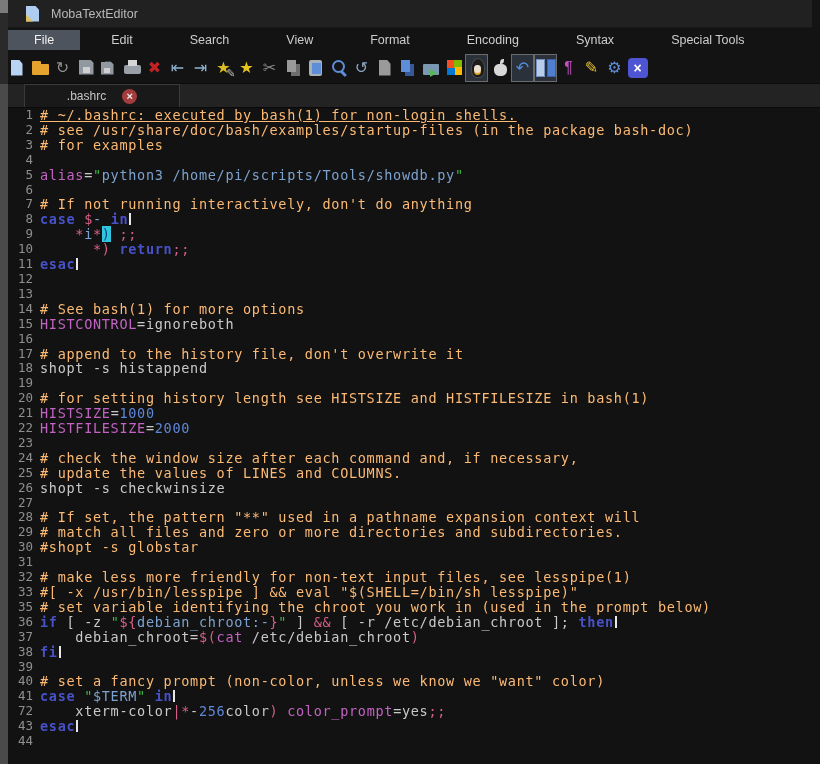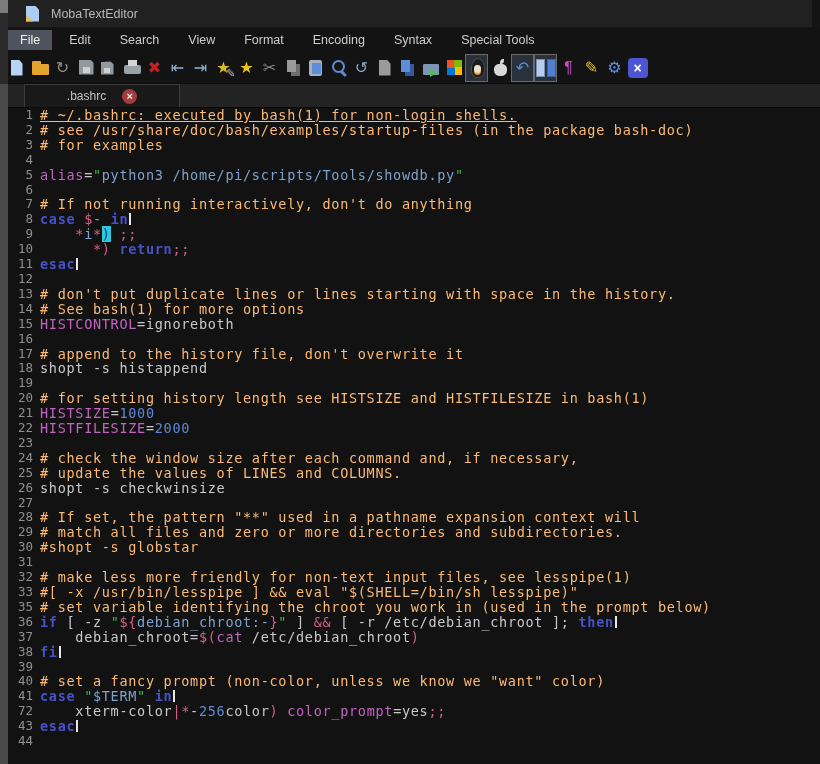--- a/index.html
+++ b/index.html
@@ -19,21 +19,21 @@
               font-size:12.5px; border-bottom:1px solid #181818; }
   .title-icon { position:relative; width:18px; height:20px; color:#aecdf0; }
   .title-icon::before { content:""; position:absolute; left:2px; top:2px; width:13px; height:16px;
               background:currentColor; clip-path:polygon(0 0,70% 0,100% 27%,100% 100%,0 100%); }
   .title-icon::after { content:""; position:absolute; left:2px; bottom:2px; width:7px; height:7px;
               background:#dfc05e; clip-path:polygon(0 100%,100% 100%,0 0); }
 
   
   .menubar { position:absolute; top:28px; left:0; right:0; height:24px; background:#131313;
              display:flex; align-items:center; padding-left:8px; gap:5px; font-size:12.5px; color:#cdcdcd; }
-  .menu-item { padding:3px 12px; cursor:default; }
+  .menu-item { padding:3px 26px; cursor:default; }
   .menu-item.active { background:#4e545e; color:#f0f0f0; }
 
   
   .toolbar { position:absolute; top:52px; left:0; right:0; height:32px; background:#131313;
              display:flex; align-items:center; padding-left:5px; gap:0px; border-bottom:1px solid #0c0c0c; }
   .tbtn { width:23px; height:28px; display:flex; align-items:center; justify-content:center; }
   .tbtn.pressed { background:#2b313a; outline:1px solid #6a6a6a; outline-offset:-1px; }
   .glyph { position:relative; width:22px; height:24px; display:flex; align-items:center;
            justify-content:center; font-size:16px; line-height:1; }
 
@@ -242,21 +242,21 @@
       <div class="code-line"><span class="ln">3</span><span class="code"><span class="t-c"># for examples</span></span></div>
       <div class="code-line"><span class="ln">4</span><span class="code"></span></div>
       <div class="code-line"><span class="ln">5</span><span class="code"><span class="t-id">alias</span><span class="t-d">=</span><span class="t-s">"</span><span class="t-b">python3 /home/pi/scripts/Tools/showdb.py</span><span class="t-s">"</span></span></div>
       <div class="code-line"><span class="ln">6</span><span class="code"></span></div>
       <div class="code-line"><span class="ln">7</span><span class="code"><span class="t-c"># If not running interactively, don't do anything</span></span></div>
       <div class="code-line"><span class="ln">8</span><span class="code"><span class="t-k">case</span><span class="t-d"> </span><span class="t-p">$</span><span class="t-b">-</span><span class="t-d"> </span><span class="t-k">in</span><span class="caret"></span></span></div>
       <div class="code-line"><span class="ln">9</span><span class="code"><span class="t-d">    </span><span class="t-p">*</span><span class="t-b">i</span><span class="t-p">*</span><span class="t-bm">)</span><span class="t-d"> </span><span class="t-p">;;</span></span></div>
       <div class="code-line"><span class="ln">10</span><span class="code"><span class="t-d">      </span><span class="t-p">*)</span><span class="t-d"> </span><span class="t-k">return</span><span class="t-p">;;</span></span></div>
       <div class="code-line"><span class="ln">11</span><span class="code"><span class="t-k">esac</span><span class="caret"></span></span></div>
       <div class="code-line"><span class="ln">12</span><span class="code"></span></div>
-      <div class="code-line"><span class="ln">13</span><span class="code"><span class="t-c"># don't put duplicate lines or lines starting with space in the history.</span></span></div>
+      <div class="code-line"><span class="ln">13</span></div>
       <div class="code-line"><span class="ln">14</span><span class="code"><span class="t-c"># See bash(1) for more options</span></span></div>
       <div class="code-line"><span class="ln">15</span><span class="code"><span class="t-id">HISTCONTROL</span><span class="t-d">=ignoreboth</span></span></div>
       <div class="code-line"><span class="ln">16</span><span class="code"></span></div>
       <div class="code-line"><span class="ln">17</span><span class="code"><span class="t-c"># append to the history file, don't overwrite it</span></span></div>
       <div class="code-line"><span class="ln">18</span><span class="code"><span class="t-d">shopt -s histappend</span></span></div>
       <div class="code-line"><span class="ln">19</span><span class="code"></span></div>
       <div class="code-line"><span class="ln">20</span><span class="code"><span class="t-c"># for setting history length see HISTSIZE and HISTFILESIZE in bash(1)</span></span></div>
       <div class="code-line"><span class="ln">21</span><span class="code"><span class="t-id">HISTSIZE</span><span class="t-d">=</span><span class="t-n">1000</span></span></div>
       <div class="code-line"><span class="ln">22</span><span class="code"><span class="t-id">HISTFILESIZE</span><span class="t-d">=</span><span class="t-n">2000</span></span></div>
       <div class="code-line"><span class="ln">23</span><span class="code"></span></div>

